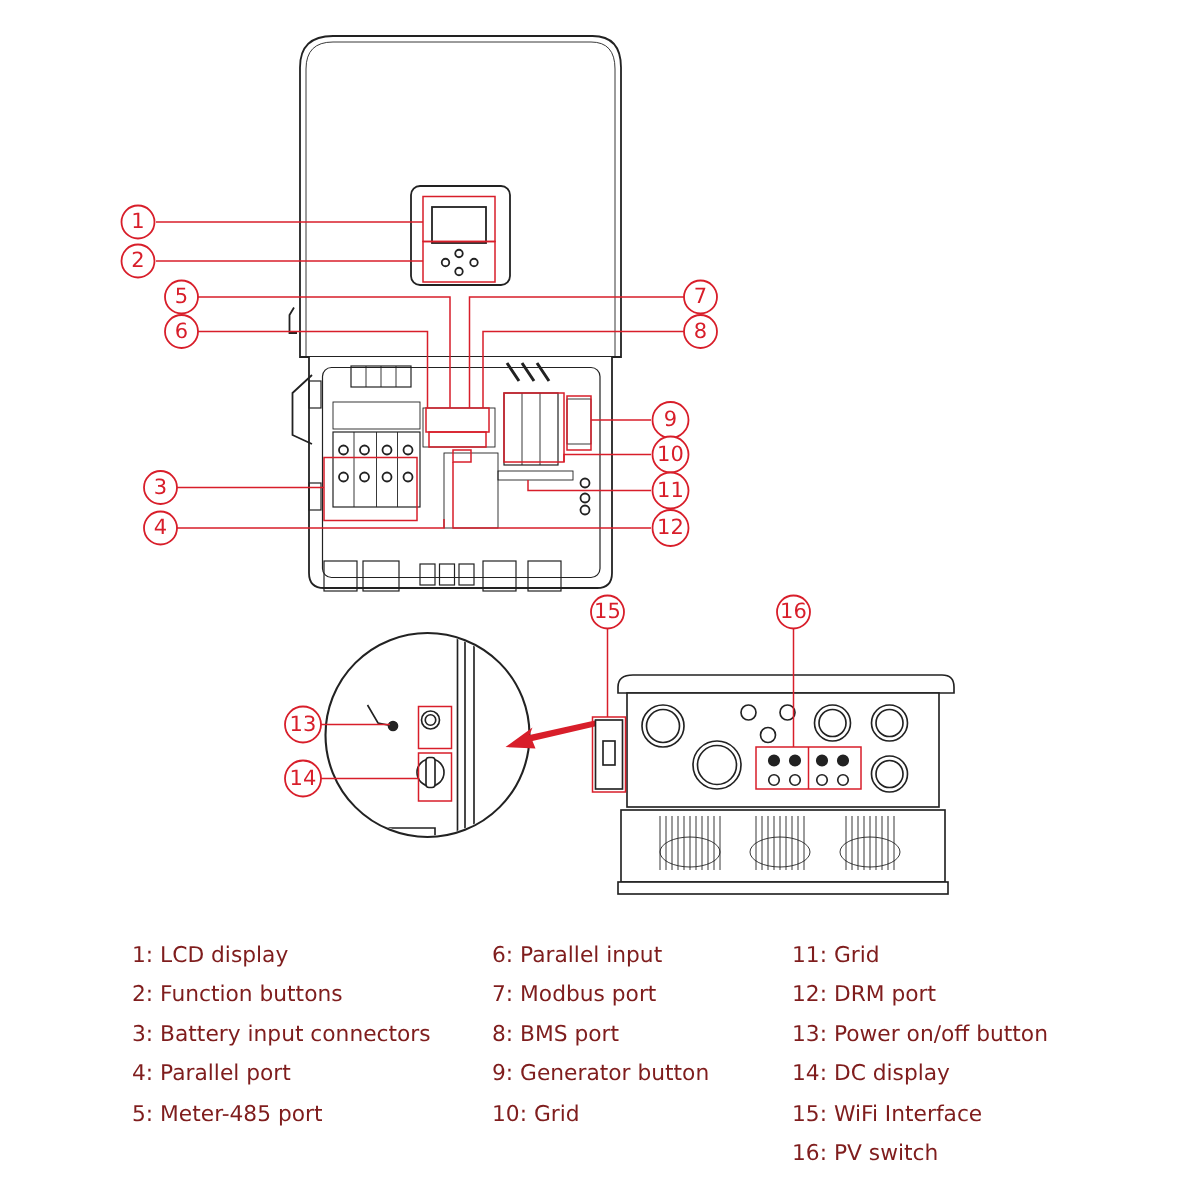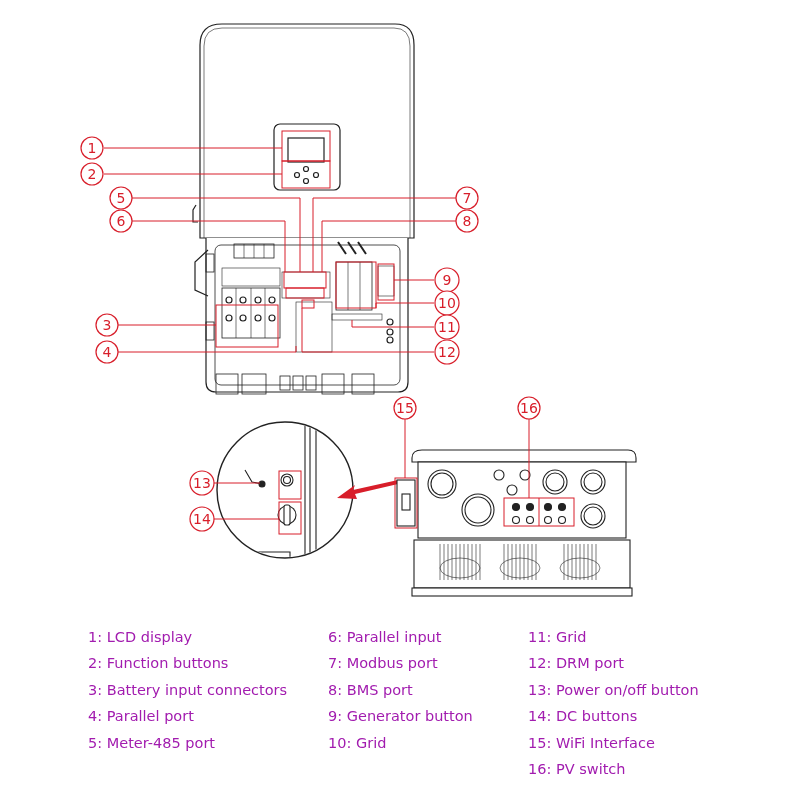--- a/index.html
+++ b/index.html
@@ -1,20 +1,20 @@
 <!DOCTYPE html>
 <html><head>
 <meta charset="utf-8">
 <style>
   html, body { margin:0; padding:0; background:#ffffff; }
   body { width:800px; height:800px; position:relative; overflow:hidden; font-family:"Liberation Sans", sans-serif; }
   #diagram { position:absolute; left:0; top:0; width:800px; height:610px; }
   .legend { position:absolute; top:625px; left:0; width:800px; height:170px; }
   .legend-col { position:absolute; top:0; }
-  .legend-item { position:absolute; left:0; white-space:nowrap; font-size:14.5px; color:#a21caf; font-family:"DejaVu Sans", sans-serif; }
+  .legend-item { position:absolute; left:0; white-space:nowrap; font-size:14.5px; color:#7f1d1d; font-family:"DejaVu Sans", sans-serif; }
   .callout-num { font-family:"DejaVu Sans", sans-serif; fill:#d81e2a; font-size:14px; text-anchor:middle; dominant-baseline:central; }
 </style>
 </head>
 <body>
 
 <svg id="diagram" viewBox="0 0 800 610" xmlns="http://www.w3.org/2000/svg">
 
   <g fill="none" stroke="#222" stroke-width="1.2">
     <path d="M200,238 L200,45 Q200,24 222,24 L395,24 Q414,24 414,45 L414,238 Z" fill="#fff"></path>
     <path d="M204,238 L204,46 Q204,28 222,28 L394,28 Q410,28 410,46 L410,238" stroke-width="0.6"></path>
@@ -253,17 +253,17 @@
     <div class="legend-item" style="top:4px">6: Parallel input</div>
     <div class="legend-item" style="top:30px">7: Modbus port</div>
     <div class="legend-item" style="top:57px">8: BMS port</div>
     <div class="legend-item" style="top:83px">9: Generator button</div>
     <div class="legend-item" style="top:110px">10: Grid</div>
   </div>
   <div class="legend-col" style="left:528px;">
     <div class="legend-item" style="top:4px">11: Grid</div>
     <div class="legend-item" style="top:30px">12: DRM port</div>
     <div class="legend-item" style="top:57px">13: Power on/off button</div>
-    <div class="legend-item" style="top:83px">14: DC buttons</div>
+    <div class="legend-item" style="top:83px">14: DC display</div>
     <div class="legend-item" style="top:110px">15: WiFi Interface</div>
     <div class="legend-item" style="top:136px">16: PV switch</div>
   </div>
 </div>
 
 </body></html>

